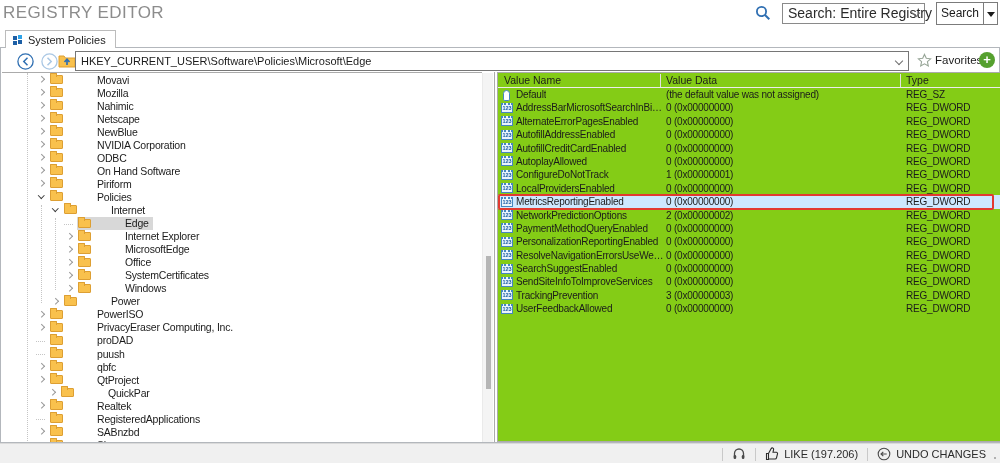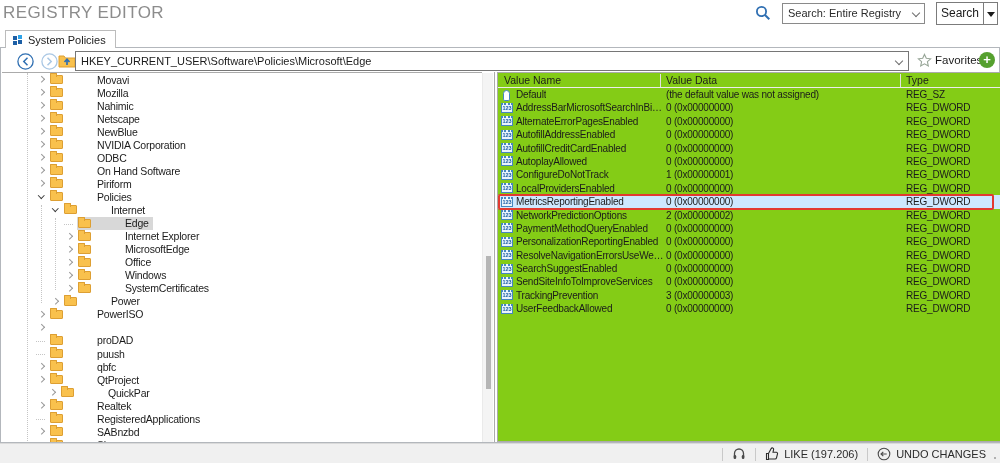--- a/index.html
+++ b/index.html
@@ -2,21 +2,21 @@
 <html><head>
 <meta charset="utf-8">
 <style>
   * { margin:0; padding:0; box-sizing:border-box; }
   html,body { width:1000px; height:463px; background:#fff; font-family:"Liberation Sans", sans-serif; color:#1b1b1b; overflow:hidden; }
   .app { position:relative; width:1000px; height:463px; background:#fff;padding-left:36px; }
 
   
   .page-title { position:absolute; left:3px; top:3px; font-size:17px; color:#8c8c8c; letter-spacing:.4px; }
   .search-icon { position:absolute; left:755px; top:5px; }
-  .scope-box { position:absolute; left:782px; top:3px; width:143px; height:21px; border:1px solid #8a8a8a; background:#fff; font-size:11px; color:#2b2b2b; line-height:19px; padding-left:5px; white-space:nowrap; }
+  .scope-box { position:absolute; left:782px; top:3px; width:143px; height:21px; border:1px solid #8a8a8a; background:#fff; font-size:14px; color:#2b2b2b; line-height:19px; padding-left:5px; white-space:nowrap; }
   .scope-chev { position:absolute; right:5px; top:6px; width:6px; height:6px; border-right:1px solid #6d6d6d; border-bottom:1px solid #6d6d6d; transform:rotate(45deg); }
   .search-btn { position:absolute; left:936px; top:2px; width:47px; height:23px; border:1px solid #7b7b7b; border-right:none; background:#fff; font-size:12px; text-align:center; line-height:21px; }
   .search-drop { position:absolute; left:983px; top:2px; width:15px; height:23px; border:1px solid #7b7b7b; background:#fff; text-align:center; }
   .search-drop .tri { display:inline-block; margin-top:9px; width:0; height:0; border-left:4px solid transparent; border-right:4px solid transparent; border-top:5px solid #1b1b1b; }
 
   
   .tab { position:absolute; left:5px; top:30px; height:18px; padding:0 9px 0 7px; background:#fff; border:1px solid #bcbcbc; border-bottom:none; display:flex; align-items:center; gap:5px; font-size:11px; z-index:5; }
   .tab-icon { position:relative; width:10px; height:10px; }
   .tab-icon i { position:absolute; width:4px; height:4px; background:#1d5fa6; }
   .tab-icon i:nth-child(1){left:0;top:1px;} .tab-icon i:nth-child(2){left:5px;top:0;background:#2ea3e8;} .tab-icon i:nth-child(3){left:0;top:6px;} .tab-icon i:nth-child(4){left:5px;top:5px;}
@@ -264,32 +264,32 @@
             <span class="folder"></span>
             <span>Office</span>
           </span>
         </div>
         <div class="tree-row" style="padding-left: 62px;">
           <span class="chevslot chev-collapsed">
             <span class="c"></span>
           </span>
           <span class="hl">
             <span class="folder"></span>
+            <span>SystemCertificates</span>
+          </span>
+        </div>
+        <div class="tree-row" style="padding-left: 62px;">
+          <span class="chevslot chev-collapsed">
+            <span class="c"></span>
+          </span>
+          <span class="hl">
+            <span class="folder"></span>
             <span>Windows</span>
           </span>
         </div>
-        <div class="tree-row" style="padding-left: 62px;">
-          <span class="chevslot chev-collapsed">
-            <span class="c"></span>
-          </span>
-          <span class="hl">
-            <span class="folder"></span>
-            <span>SystemCertificates</span>
-          </span>
-        </div>
         <div class="tree-row" style="padding-left: 48px;">
           <span class="chevslot chev-collapsed">
             <span class="c"></span>
           </span>
           <span class="hl">
             <span class="folder"></span>
             <span>Power</span>
           </span>
         </div>
         <div class="tree-row" style="padding-left: 34px;">
@@ -297,20 +297,24 @@
             <span class="c"></span>
           </span>
           <span class="hl">
             <span class="folder"></span>
             <span>PowerISO</span>
           </span>
         </div>
         <div class="tree-row" style="padding-left: 34px;">
           <span class="chevslot chev-collapsed">
             <span class="c"></span>
+          </span>
+          <span class="hl">
+            <span class="folder"></span>
+            <span>PrivacyEraser Computing, Inc.</span>
           </span>
         </div>
         <div class="tree-row" style="padding-left: 34px;">
           <span class="chevslot chev-none">
             <span class="c"></span>
           </span>
           <span class="hl">
             <span class="folder"></span>
             <span>proDAD</span>
           </span>

